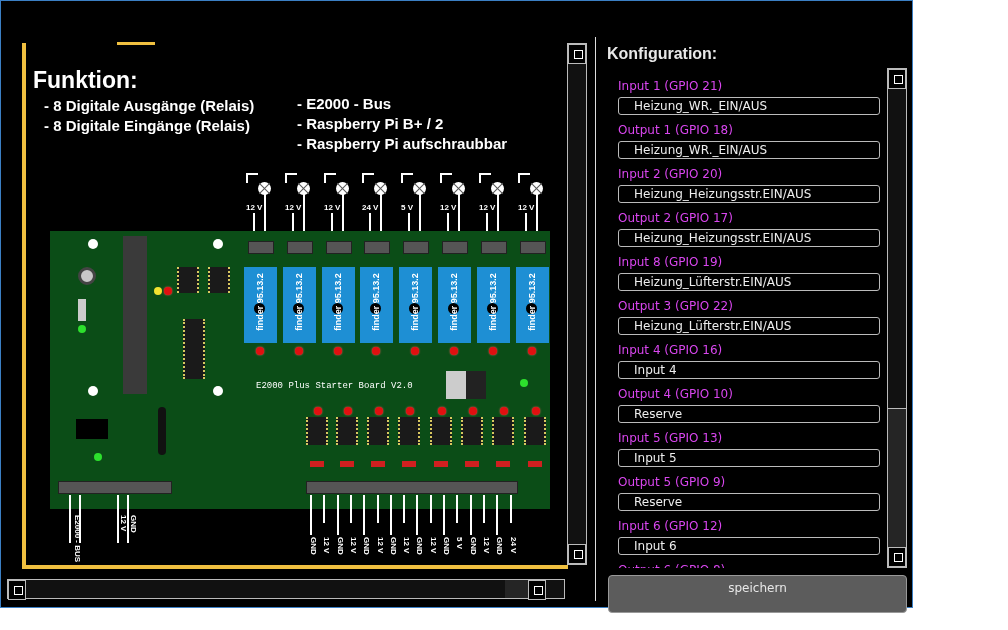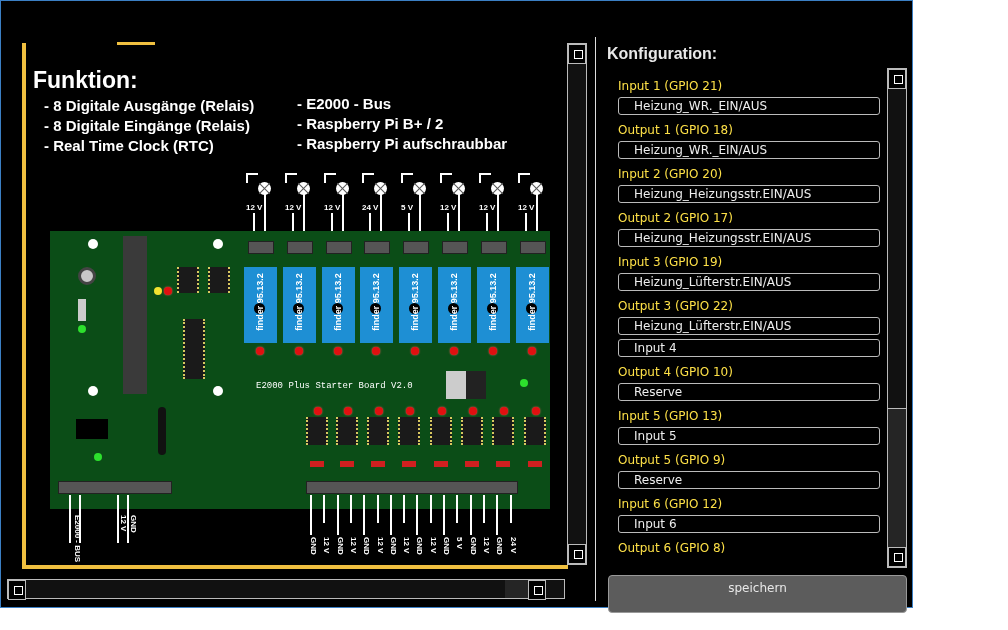--- a/index.html
+++ b/index.html
@@ -51,38 +51,37 @@
 
   
   #hscroll { position: absolute; left: 6px; top: 578px; width: 558px; height: 20px; background: #111; border: 1px solid #bbb; }
 
   
   #divider { position: absolute; left: 594px; top: 36px; width: 1px; height: 564px; background: #ddd; }
 
   
   #config-title { position: absolute; left: 606px; top: 44px; color: #e8e8e8; font-weight: bold; font-size: 16px; }
   #config-list { position: absolute; left: 612px; top: 74px; width: 268px; height: 493px; overflow: hidden; }
-  .cfg-label { height: 22px; line-height: 22px; padding-left: 5px; color: #fde047; font-size: 12px; font-family: "DejaVu Sans", sans-serif; }
+  .cfg-label { height: 22px; line-height: 22px; padding-left: 5px; color: #d946ef; font-size: 12px; font-family: "DejaVu Sans", sans-serif; }
   .cfg-input { display: block; width: 262px; height: 18px; margin: 0 0 4px 5px; background: #000; color: #eee; border: 1px solid #bbb; border-radius: 3px; font-size: 12px; font-family: "DejaVu Sans", sans-serif; padding: 0 15px; line-height: 16px; outline: none; }
   #save-btn { position: absolute; left: 607px; top: 574px; width: 299px; height: 38px; background: #5c5c5c; border: 1px solid #999; border-radius: 4px; color: #e8e8e8; font-size: 12px; font-family: "DejaVu Sans", sans-serif; text-align: center; line-height: 24px; }
 </style>
 </head>
 <body>
 
 <div id="window">
 
   <div id="preview">
     <div id="gold-top"></div>
     <div id="gold-left"></div>
     <div id="gold-bottom"></div>
 
     <div id="func-title">Funktion:</div>
     <div class="func-line" style="left:38px;top:60px;">- 8 Digitale Ausgänge (Relais)</div>
     <div class="func-line" style="left:38px;top:80px;">- 8 Digitale Eingänge (Relais)</div>
-    <div class="func-line" style="left:38px;top:100px;">- Real Time Clock (RTC)</div>
     <div class="func-line" style="left:291px;top:58px;">- E2000 - Bus</div>
     <div class="func-line" style="left:291px;top:78px;">- Raspberry Pi B+ / 2</div>
     <div class="func-line" style="left:291px;top:98px;">- Raspberry Pi aufschraubbar</div>
 
     <div id="outputs-area">
         <div class="wire" style="left: 247px; top: 176px; height: 34px;"></div>
         <div class="wire" style="left: 258px; top: 152px; height: 58px;"></div>
         <div class="lamp" style="left: 252px; top: 145px;"></div>
         <div class="switch-sym" style="left: 240px; top: 136px;"></div>
         <div class="vlabel" style="left: 240px; top: 166px;">12 V</div>
@@ -283,24 +282,25 @@
   <div id="config-title">Konfiguration:</div>
   <div id="config-list">
       <div class="cfg-label">Input 1 (GPIO 21)</div>
       <input class="cfg-input" type="text" value="Heizung_WR._EIN/AUS" style="">
       <div class="cfg-label">Output 1 (GPIO 18)</div>
       <input class="cfg-input" type="text" value="Heizung_WR._EIN/AUS" style="">
       <div class="cfg-label">Input 2 (GPIO 20)</div>
       <input class="cfg-input" type="text" value="Heizung_Heizungsstr.EIN/AUS" style="">
       <div class="cfg-label">Output 2 (GPIO 17)</div>
       <input class="cfg-input" type="text" value="Heizung_Heizungsstr.EIN/AUS" style="">
-      <div class="cfg-label">Input 3 (GPIO 19)</div>
+      <div class="cfg-label">Input 8 (GPIO 19)</div>
       <input class="cfg-input" type="text" value="Heizung_Lüfterstr.EIN/AUS" style="">
       <div class="cfg-label">Output 3 (GPIO 22)</div>
       <input class="cfg-input" type="text" value="Heizung_Lüfterstr.EIN/AUS" style="">
+      <div class="cfg-label">Input 4 (GPIO 16)</div>
       <input class="cfg-input" type="text" value="Input 4" style="">
       <div class="cfg-label">Output 4 (GPIO 10)</div>
       <input class="cfg-input" type="text" value="Reserve" style="">
       <div class="cfg-label">Input 5 (GPIO 13)</div>
       <input class="cfg-input" type="text" value="Input 5" style="">
       <div class="cfg-label">Output 5 (GPIO 9)</div>
       <input class="cfg-input" type="text" value="Reserve" style="">
       <div class="cfg-label">Input 6 (GPIO 12)</div>
       <input class="cfg-input" type="text" value="Input 6" style="">
       <div class="cfg-label">Output 6 (GPIO 8)</div>

